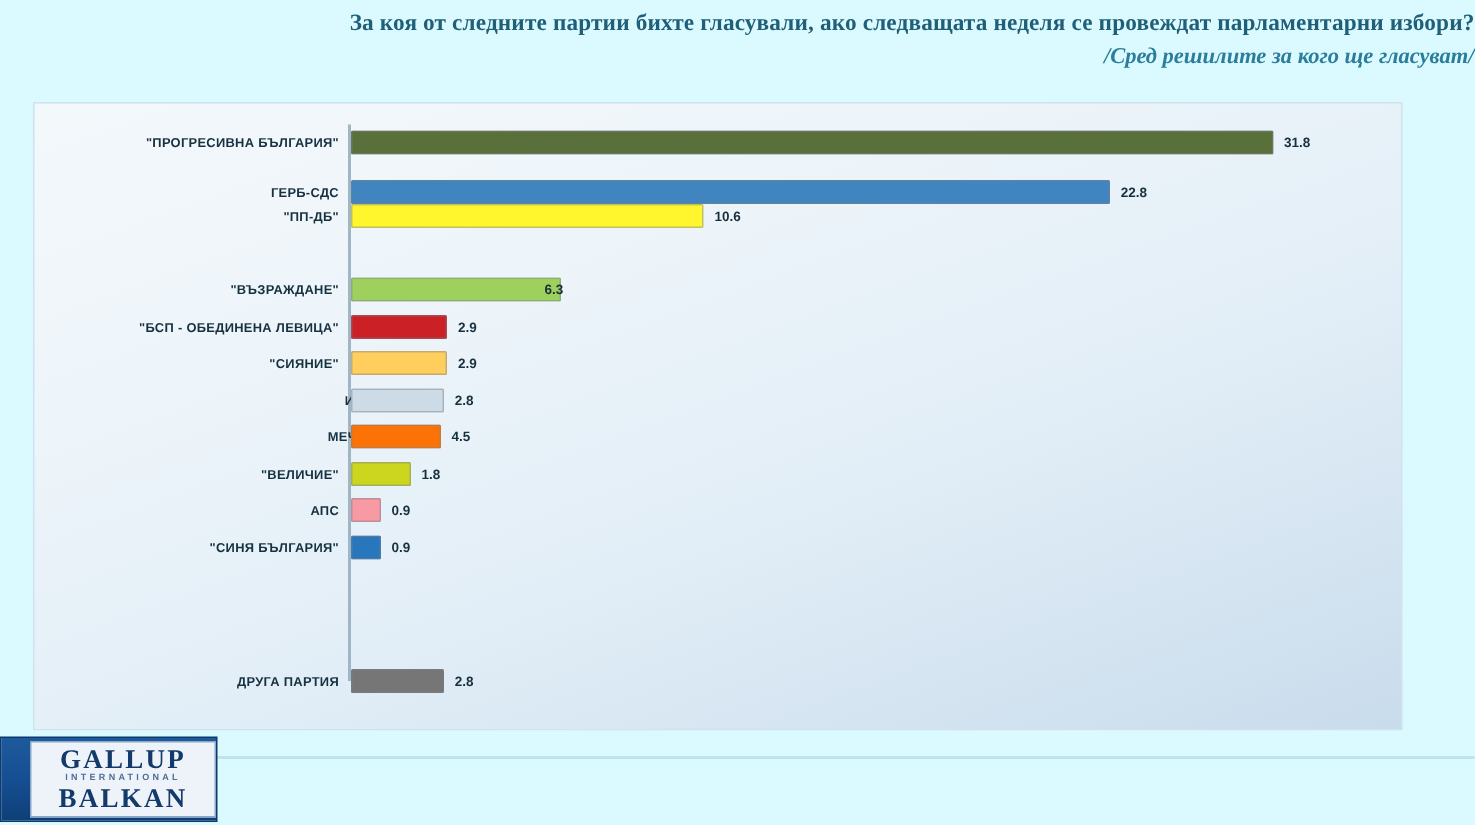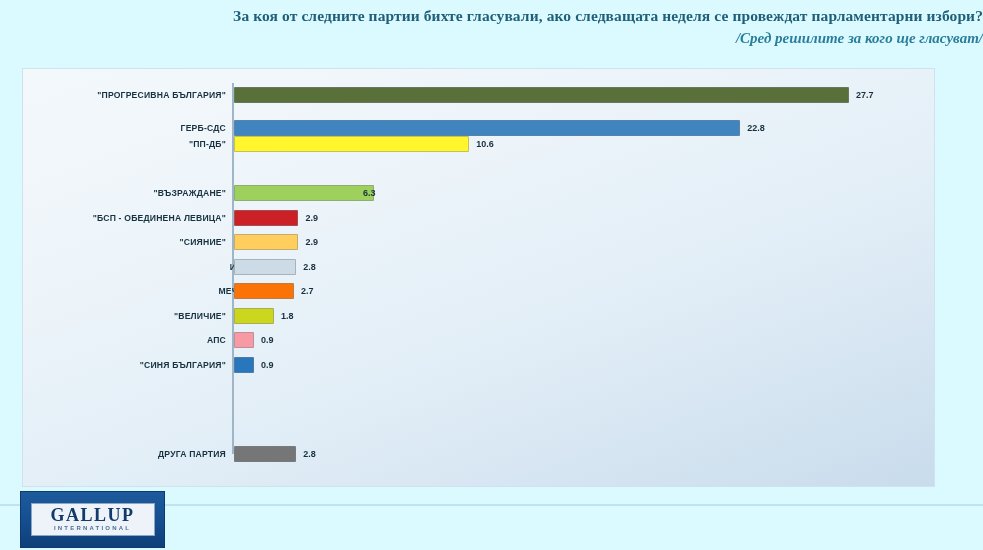--- a/index.html
+++ b/index.html
@@ -129,30 +129,30 @@
   #footer-band {
     position: absolute;
     left: 0;
     top: 487px;
     width: 983px;
     height: 63px;
     background: #dbfaff;
   }
   #gallup-logo {
     position: absolute;
-    left: 20px;
+    left: 0;
     top: 491px;
     width: 145px;
     height: 57px;
     background: linear-gradient(180deg, #1d5a9c 0%, #154f91 50%, #0f3f78 100%);
     border: 1px solid #0d3a6e;
     box-sizing: border-box;
     display: flex;
     flex-direction: column;
-    align-items: center;
+    align-items: flex-end;
     justify-content: center;
   }
   #gallup-inner {
     width: 124px;
     background: #eef3f9;
     border: 1px solid #8aa8c6;
     box-sizing: border-box;
     padding: 2px 0 3px 0;
     text-align: center;
   }
@@ -189,21 +189,21 @@
   <div id="chart-subtitle">/Сред решилите за кого ще гласуват/</div>
 </div>
 
 <div id="chart-panel">
   <div id="plot-area">
     <div id="value-axis-line"></div>
 
   <div class="bar-row" style="top: 14px;">
         <div class="cat-label">"ПРОГРЕСИВНА БЪЛГАРИЯ"</div>
         <div class="bar" style="width: 614.94px; background: rgb(90, 112, 58);"></div>
-        <div class="bar-value" style="left: 832.94px;">27.7</div>
+        <div class="bar-value" style="left: 832.94px;">31.8</div>
       </div>
       <div class="bar-row" style="top: 47px;">
         <div class="cat-label">ГЕРБ-СДС</div>
         <div class="bar" style="width: 506.16px; background: rgb(64, 132, 192);"></div>
         <div class="bar-value" style="left: 724.16px;">22.8</div>
       </div>
       <div class="bar-row" style="top: 63px;">
         <div class="cat-label">"ПП-ДБ"</div>
         <div class="bar" style="width: 235.32px; background: rgb(255, 246, 46);"></div>
         <div class="bar-value" style="left: 453.32px;">10.6</div>
@@ -224,21 +224,21 @@
         <div class="bar-value" style="left: 282.38px;">2.9</div>
       </div>
       <div class="bar-row" style="top: 185.5px; padding-left: 22px;">
         <div class="cat-label">ИТН</div>
         <div class="bar" style="width: 62.16px; background: rgb(205, 219, 230);"></div>
         <div class="bar-value" style="left: 280.16px;">2.8</div>
       </div>
       <div class="bar-row" style="top: 210px; padding-left: 12px;">
         <div class="cat-label">МЕЧ</div>
         <div class="bar" style="width: 59.94px; background: rgb(251, 115, 6);"></div>
-        <div class="bar-value" style="left: 277.94px;">2.7</div>
+        <div class="bar-value" style="left: 277.94px;">4.5</div>
       </div>
       <div class="bar-row" style="top: 234.5px;">
         <div class="cat-label">"ВЕЛИЧИЕ"</div>
         <div class="bar" style="width: 39.96px; background: rgb(204, 214, 31);"></div>
         <div class="bar-value" style="left: 257.96px;">1.8</div>
       </div>
       <div class="bar-row" style="top: 259px;">
         <div class="cat-label">АПС</div>
         <div class="bar" style="width: 19.98px; background: rgb(247, 154, 164);"></div>
         <div class="bar-value" style="left: 237.98px;">0.9</div>
@@ -255,14 +255,15 @@
       </div>
     </div>
 </div>
 
 <div id="footer-band"></div>
 <div id="footer-rule"></div>
 <div id="gallup-logo">
   <div id="gallup-inner">
     <div id="gallup-word">GALLUP</div>
     <div id="gallup-sub">INTERNATIONAL</div>
+    <div id="gallup-balkan">BALKAN</div>
   </div>
 </div>
 
 </body></html>

